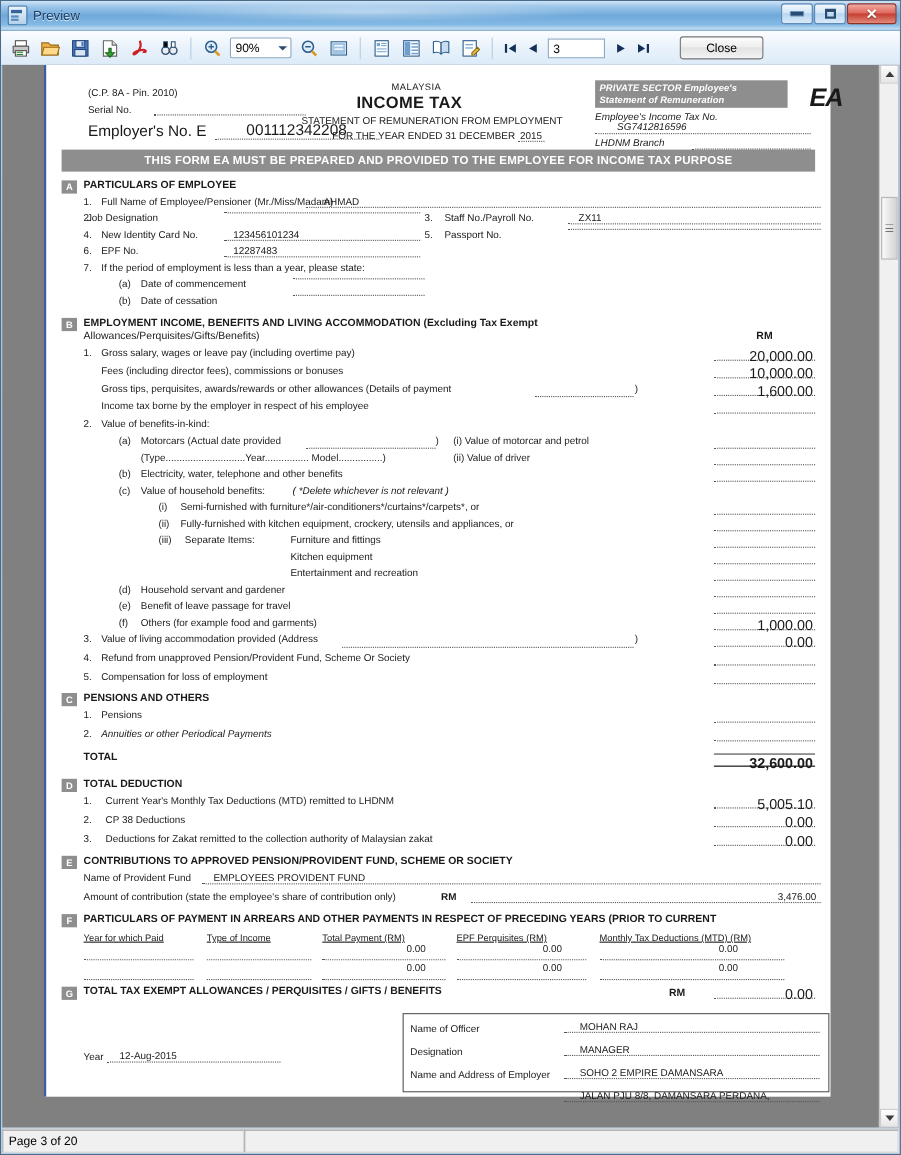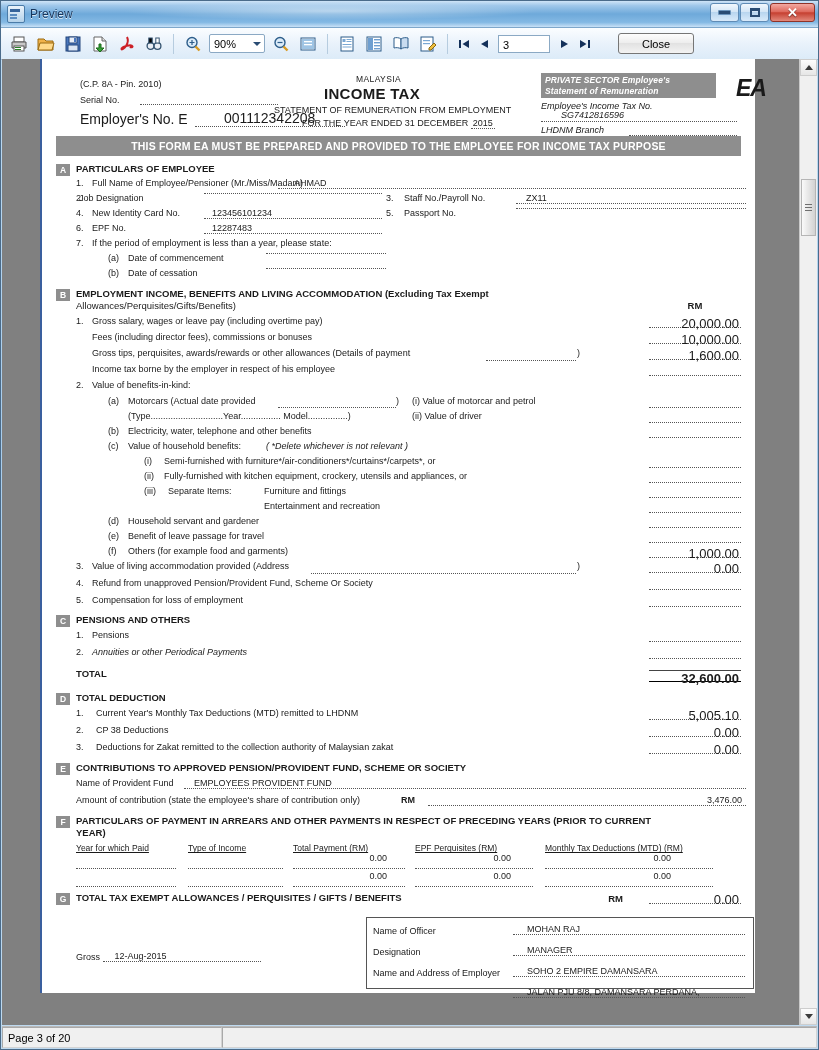--- a/index.html
+++ b/index.html
@@ -493,20 +493,24 @@
           <span class="lbl" style="left:108px;">Fully-furnished with kitchen equipment, crockery, utensils and appliances, or</span>
           <span class="amt"></span>
         </div>
         <div class="row ind3">
           <span class="lbl" style="left:88px;">(iii)</span>
           <span class="lbl" style="left:112px;">Separate Items:</span>
           <span class="lbl" style="left:208px;">Furniture and fittings</span>
           <span class="amt"></span>
         </div>
         <div class="row ind3">
+          <span class="lbl" style="left:208px;">Kitchen equipment</span>
+          <span class="amt"></span>
+        </div>
+        <div class="row ind3">
           <span class="lbl" style="left:208px;">Entertainment and recreation</span>
           <span class="amt"></span>
         </div>
         <div class="row ind2">
           <span class="lbl" style="left:52px;">(d)</span>
           <span class="lbl" style="left:72px;">Household servant and gardener</span>
           <span class="amt"></span>
         </div>
         <div class="row ind2">
           <span class="lbl" style="left:52px;">(e)</span>
@@ -594,21 +598,20 @@
           <span class="lbl" style="left:20px;">Amount of contribution (state the employee's share of contribution only)</span>
           <span class="lbl" style="left:345px;font-weight:bold;">RM</span>
           <span class="dots" style="position:absolute;left:372px;width:318px;text-align:right;padding-right:4px;">3,476.00</span>
         </div>
       </div>
 
       <div class="sect" style="margin-top:3px;">
         <div class="slet">F</div>
         <div class="stitle" style="width:672px;">
           <div>PARTICULARS OF PAYMENT IN ARREARS AND OTHER PAYMENTS IN RESPECT OF PRECEDING YEARS  (PRIOR TO CURRENT</div>
-          <div>YEAR)</div>
         </div>
       </div>
       <div>
         <div class="fhdr">
           <div style="width:112px;">Year for which Paid</div>
           <div style="width:105px;">Type of Income</div>
           <div style="width:122px;">Total Payment (RM)</div>
           <div style="width:130px;">EPF Perquisites (RM)</div>
           <div style="width:180px;">Monthly Tax Deductions (MTD) (RM)</div>
         </div>
@@ -650,21 +653,21 @@
 
       <div class="sect" style="margin-top:3px;position:relative;">
         <div class="slet">G</div>
         <div class="stitle">TOTAL TAX EXEMPT ALLOWANCES / PERQUISITES / GIFTS / BENEFITS</div>
         <div style="position:absolute;right:118px;top:1px;font-weight:bold;font-size:9.5px;">RM</div>
         <div class="amt" style="position:absolute;top:0;">0.00</div>
       </div>
 
       <div style="position:relative;height:82px;margin-top:6px;">
         <div style="position:absolute;left:20px;top:40px;">
-          <span>Gross</span>
+          <span>Year</span>
           <span class="dots" style="width:158px;padding-left:12px;">12-Aug-2015</span>
         </div>
         <div class="sigbox">
           <div class="sigrow">
             <span style="position:absolute;left:0;top:4px;">Name of Officer</span>
             <span class="dots" style="position:absolute;left:140px;top:2px;width:232px;padding-left:14px;">MOHAN RAJ</span>
           </div>
           <div class="sigrow">
             <span style="position:absolute;left:0;top:4px;">Designation</span>
             <span class="dots" style="position:absolute;left:140px;top:2px;width:232px;padding-left:14px;">MANAGER</span>

